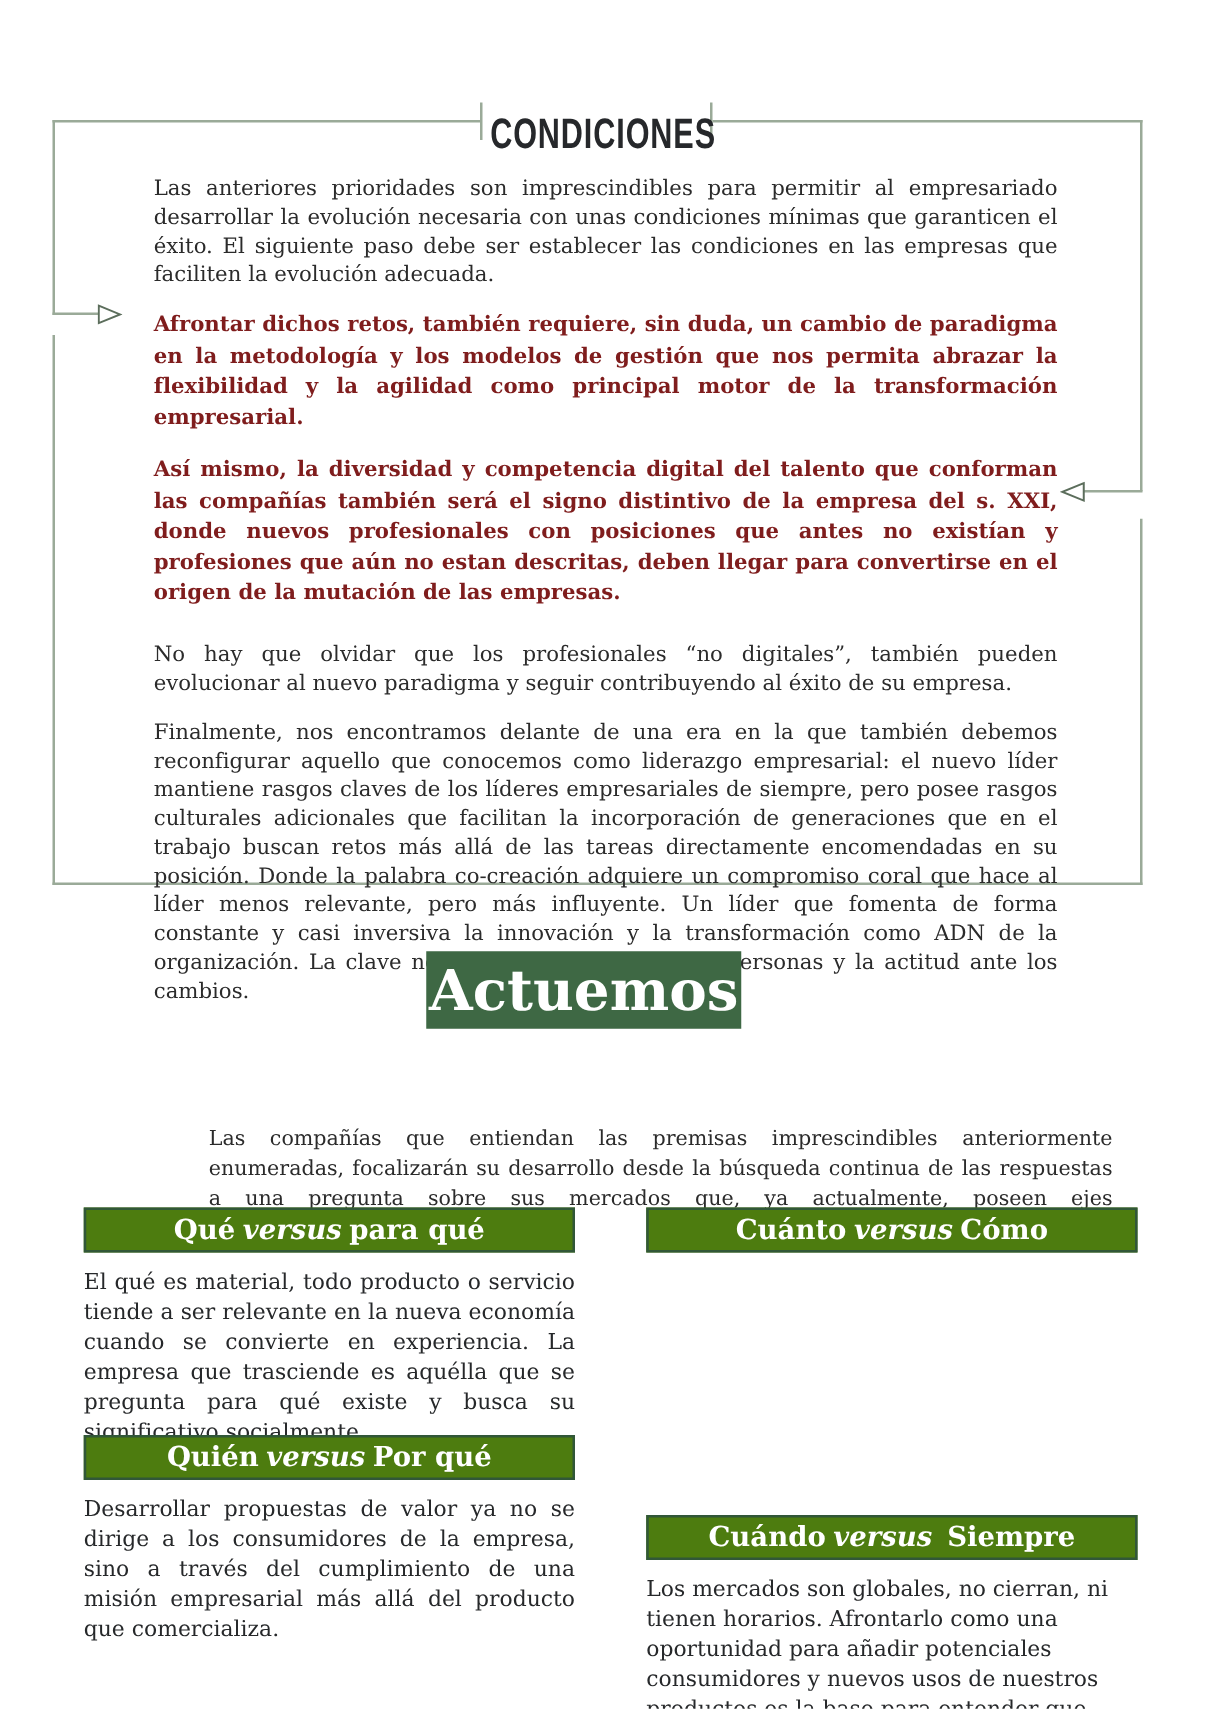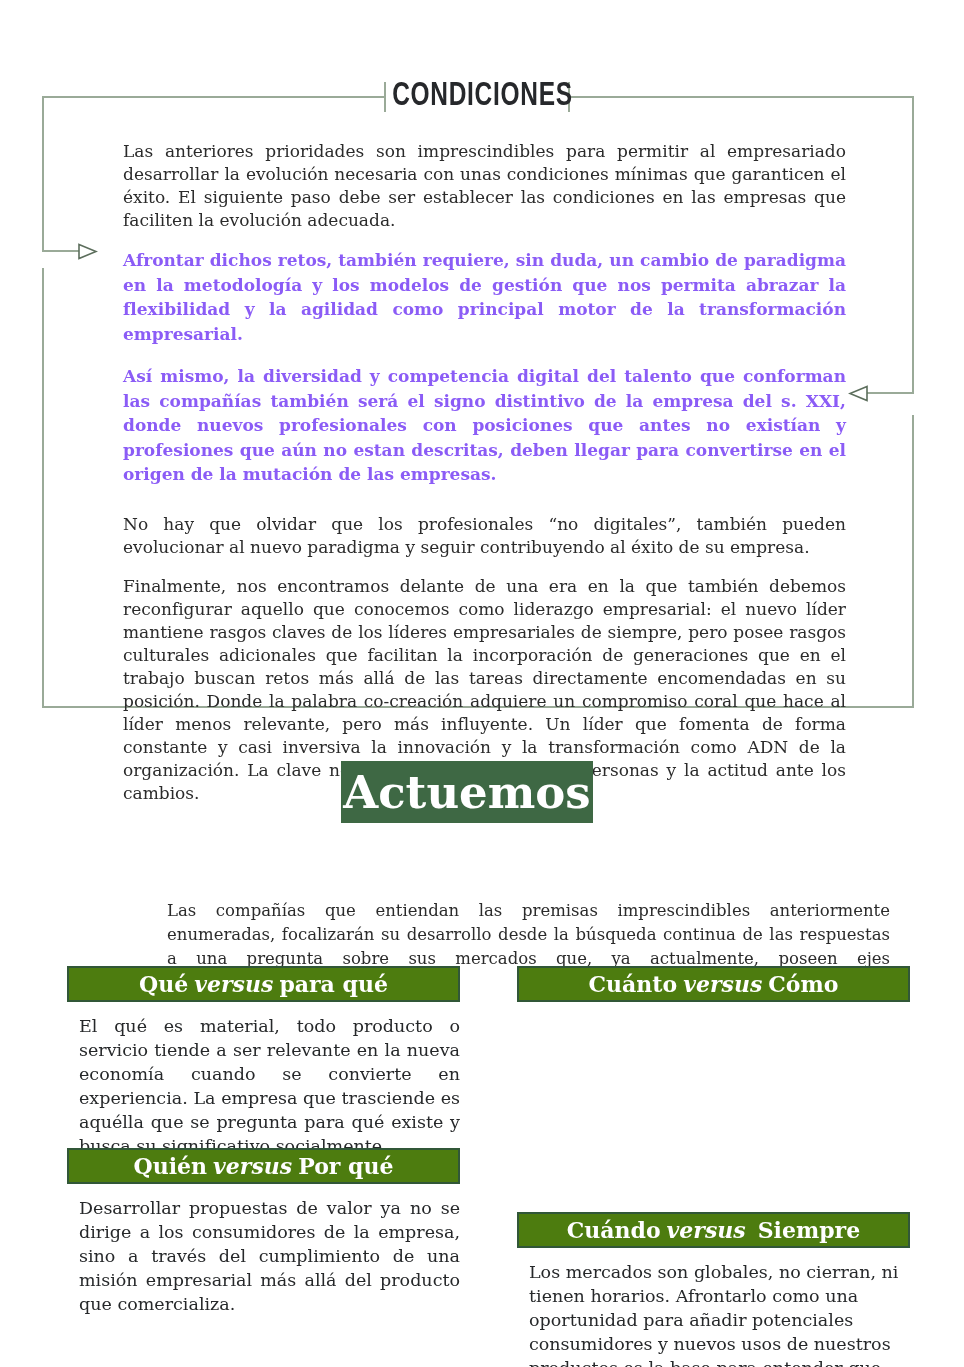--- a/index.html
+++ b/index.html
@@ -10,21 +10,21 @@
     font-family: "DejaVu Serif", serif;
     color: #2b2b2b;
     overflow: hidden;
   }
 
   
   .line { position: absolute; background: #9aaa98; }
 
   
   .cond-title-wrap {
-    position: absolute; left: 0; top: 74px; width: 964px;
+    position: absolute; left: 0; top: 88px; width: 964px;
     text-align: center;
   }
   .cond-title {
     display: inline-block;
     font-family: "Liberation Sans", sans-serif;
     font-weight: 700;
     font-size: 34px;
     letter-spacing: 1px;
     color: #26282b;
     transform: scaleX(0.72);
@@ -38,21 +38,21 @@
   }
   .para {
     font-size: 17px;
     line-height: 23px;
     text-align: justify;
     margin: 0 0 16px 0;
     hyphens: auto;
   }
   .para.bold {
     font-weight: 700;
-    color: #8b5cf6;
+    color: #7f1d1d;
     line-height: 24.5px;
     margin-bottom: 18px;
   }
   .para.gap-before { margin-top: 26px; }
 
   
   .banner {
     position: absolute; left: 341px; top: 761px; width: 252px; height: 62px;
     background: #3e6844;
     display: flex; align-items: center; justify-content: center;
@@ -84,21 +84,20 @@
   }
   .card-header .vs { font-style: italic; padding: 0 6px; }
   .card-header .vs.wide { padding-right: 12px; }
   .card-body {
     margin-top: 12px;
     font-size: 17.5px;
     line-height: 24px;
     color: #26282a;
     text-align: justify;
     hyphens: auto;
-    margin-left: 12px;
   }
   .card-body.left-align { text-align: left; }
 
   .arrow-icon { position: absolute; }
 </style>
 </head>
 <body>
 
 <div class="line" style="left:42px; top:96px; width:343px; height:2px;"></div>
 <div class="line" style="left:384px; top:82px; width:2px; height:30px;"></div>

